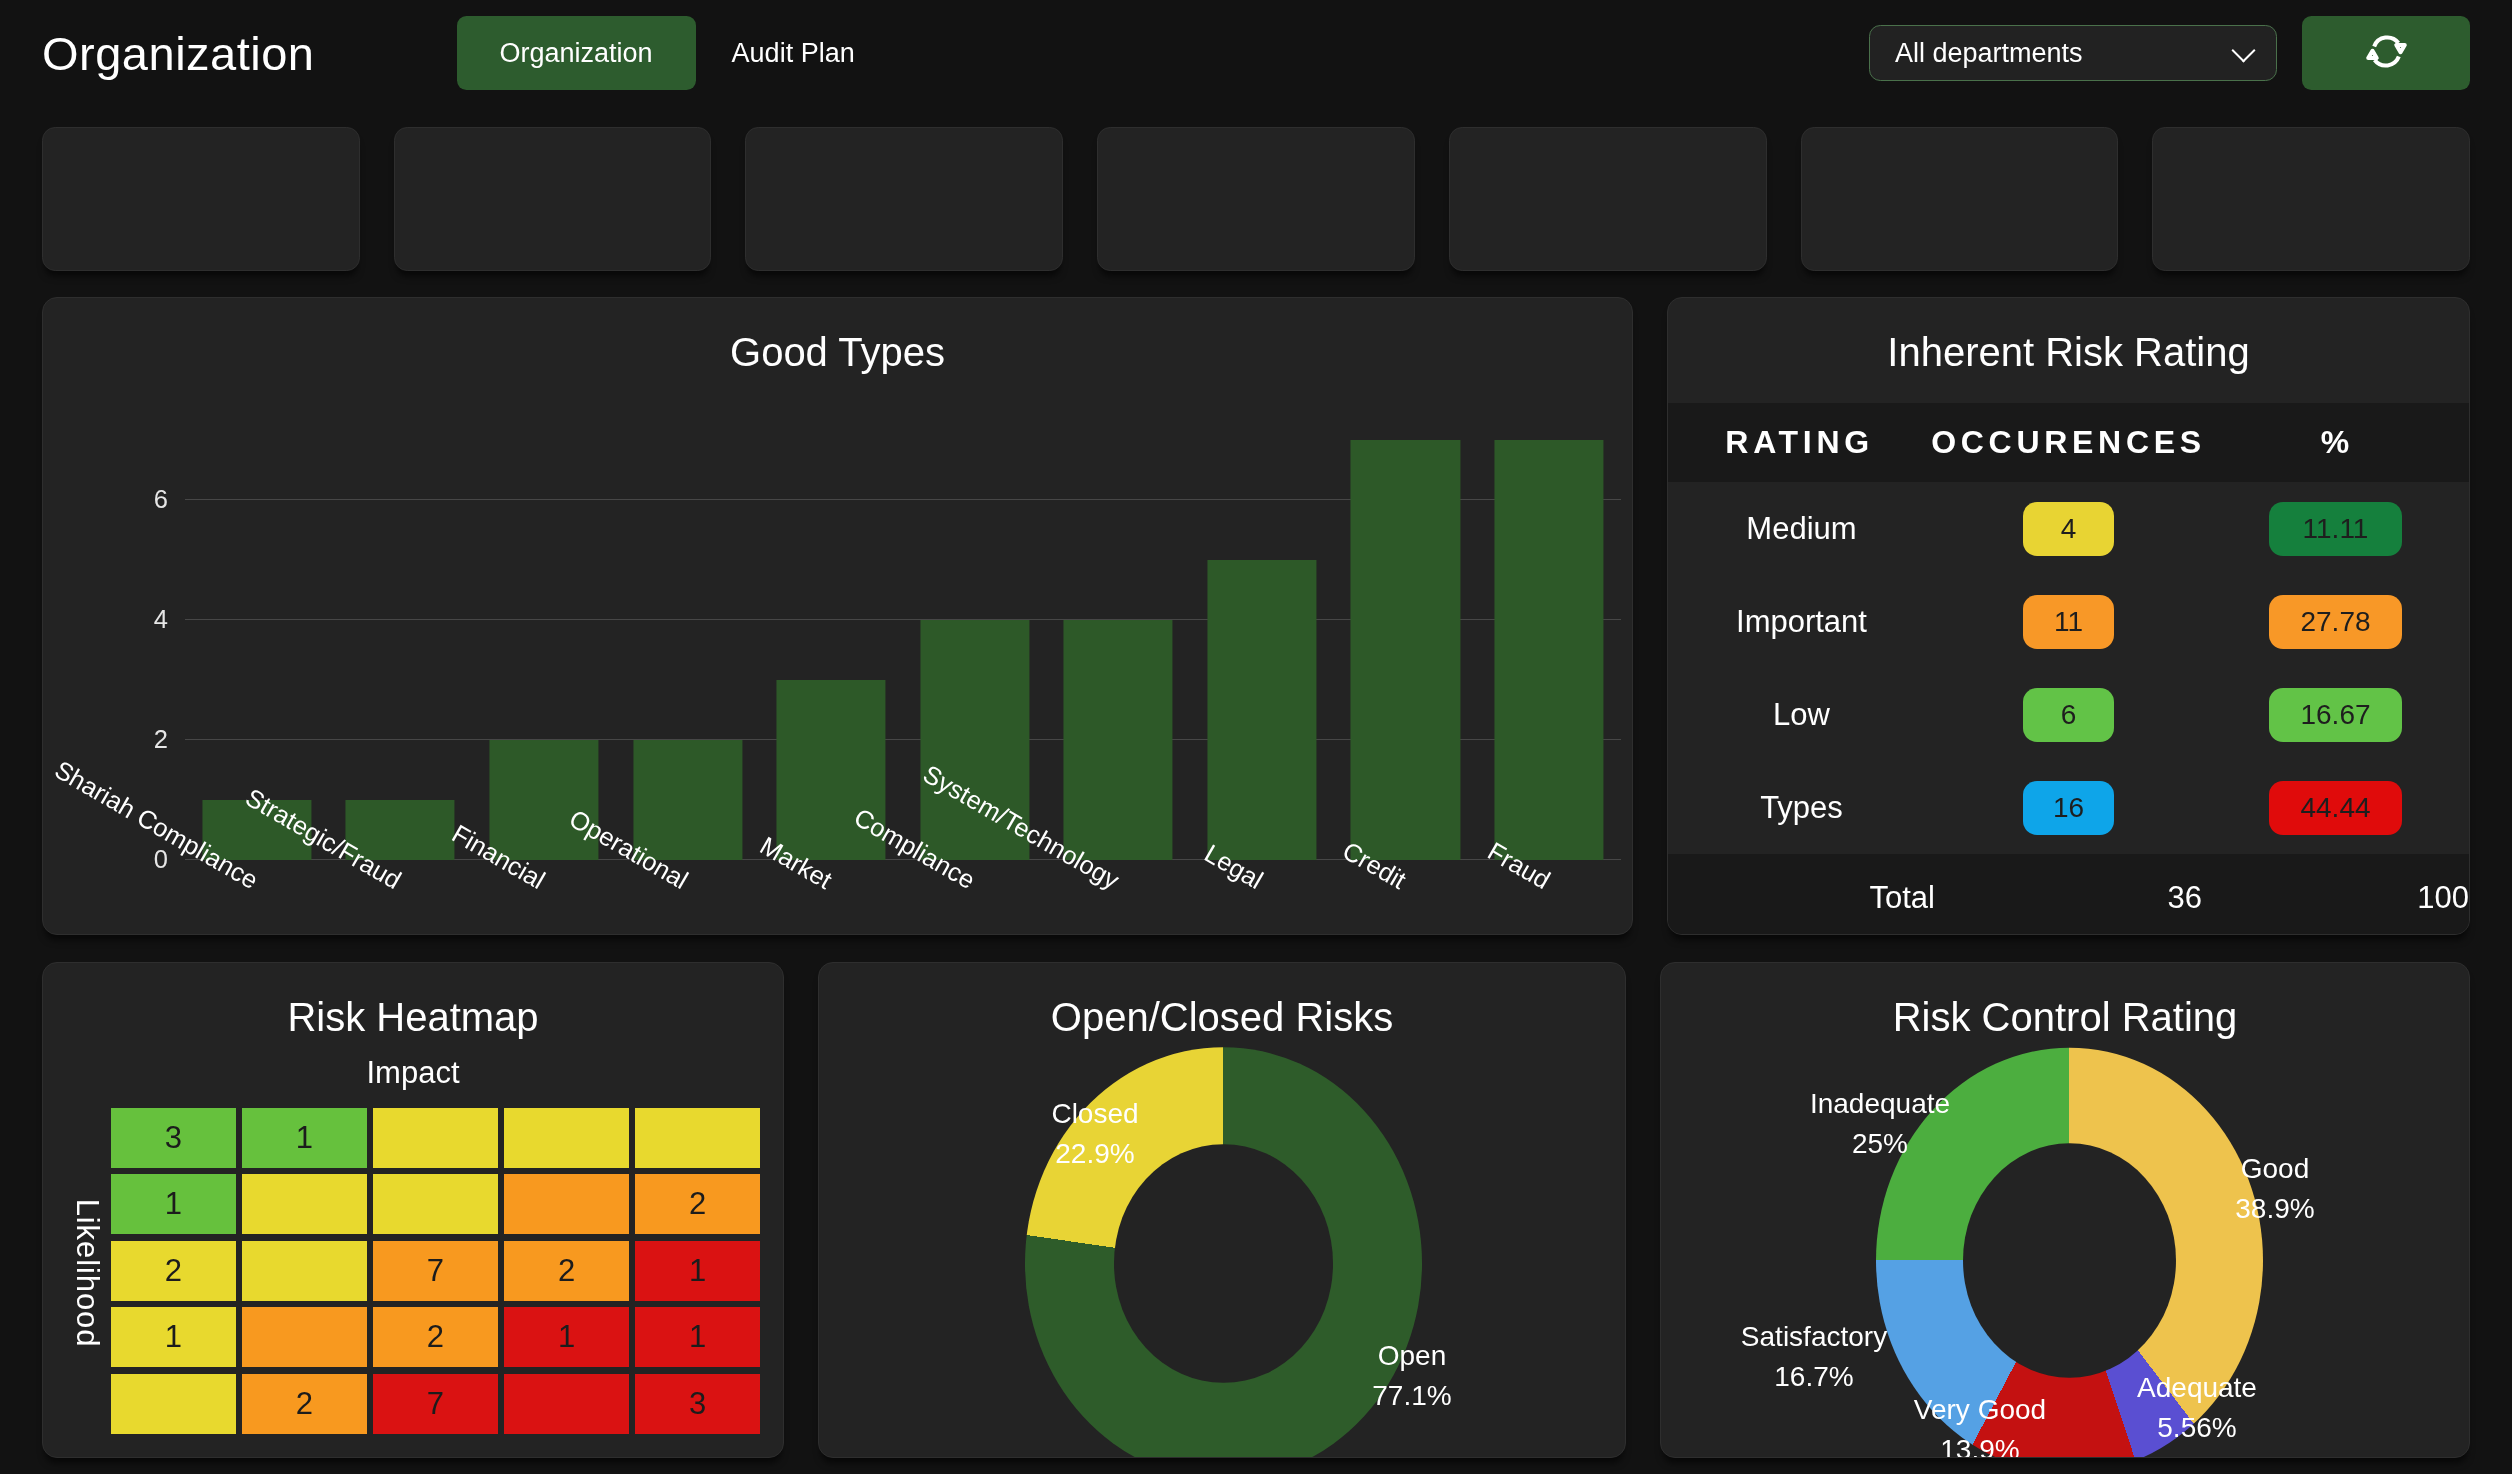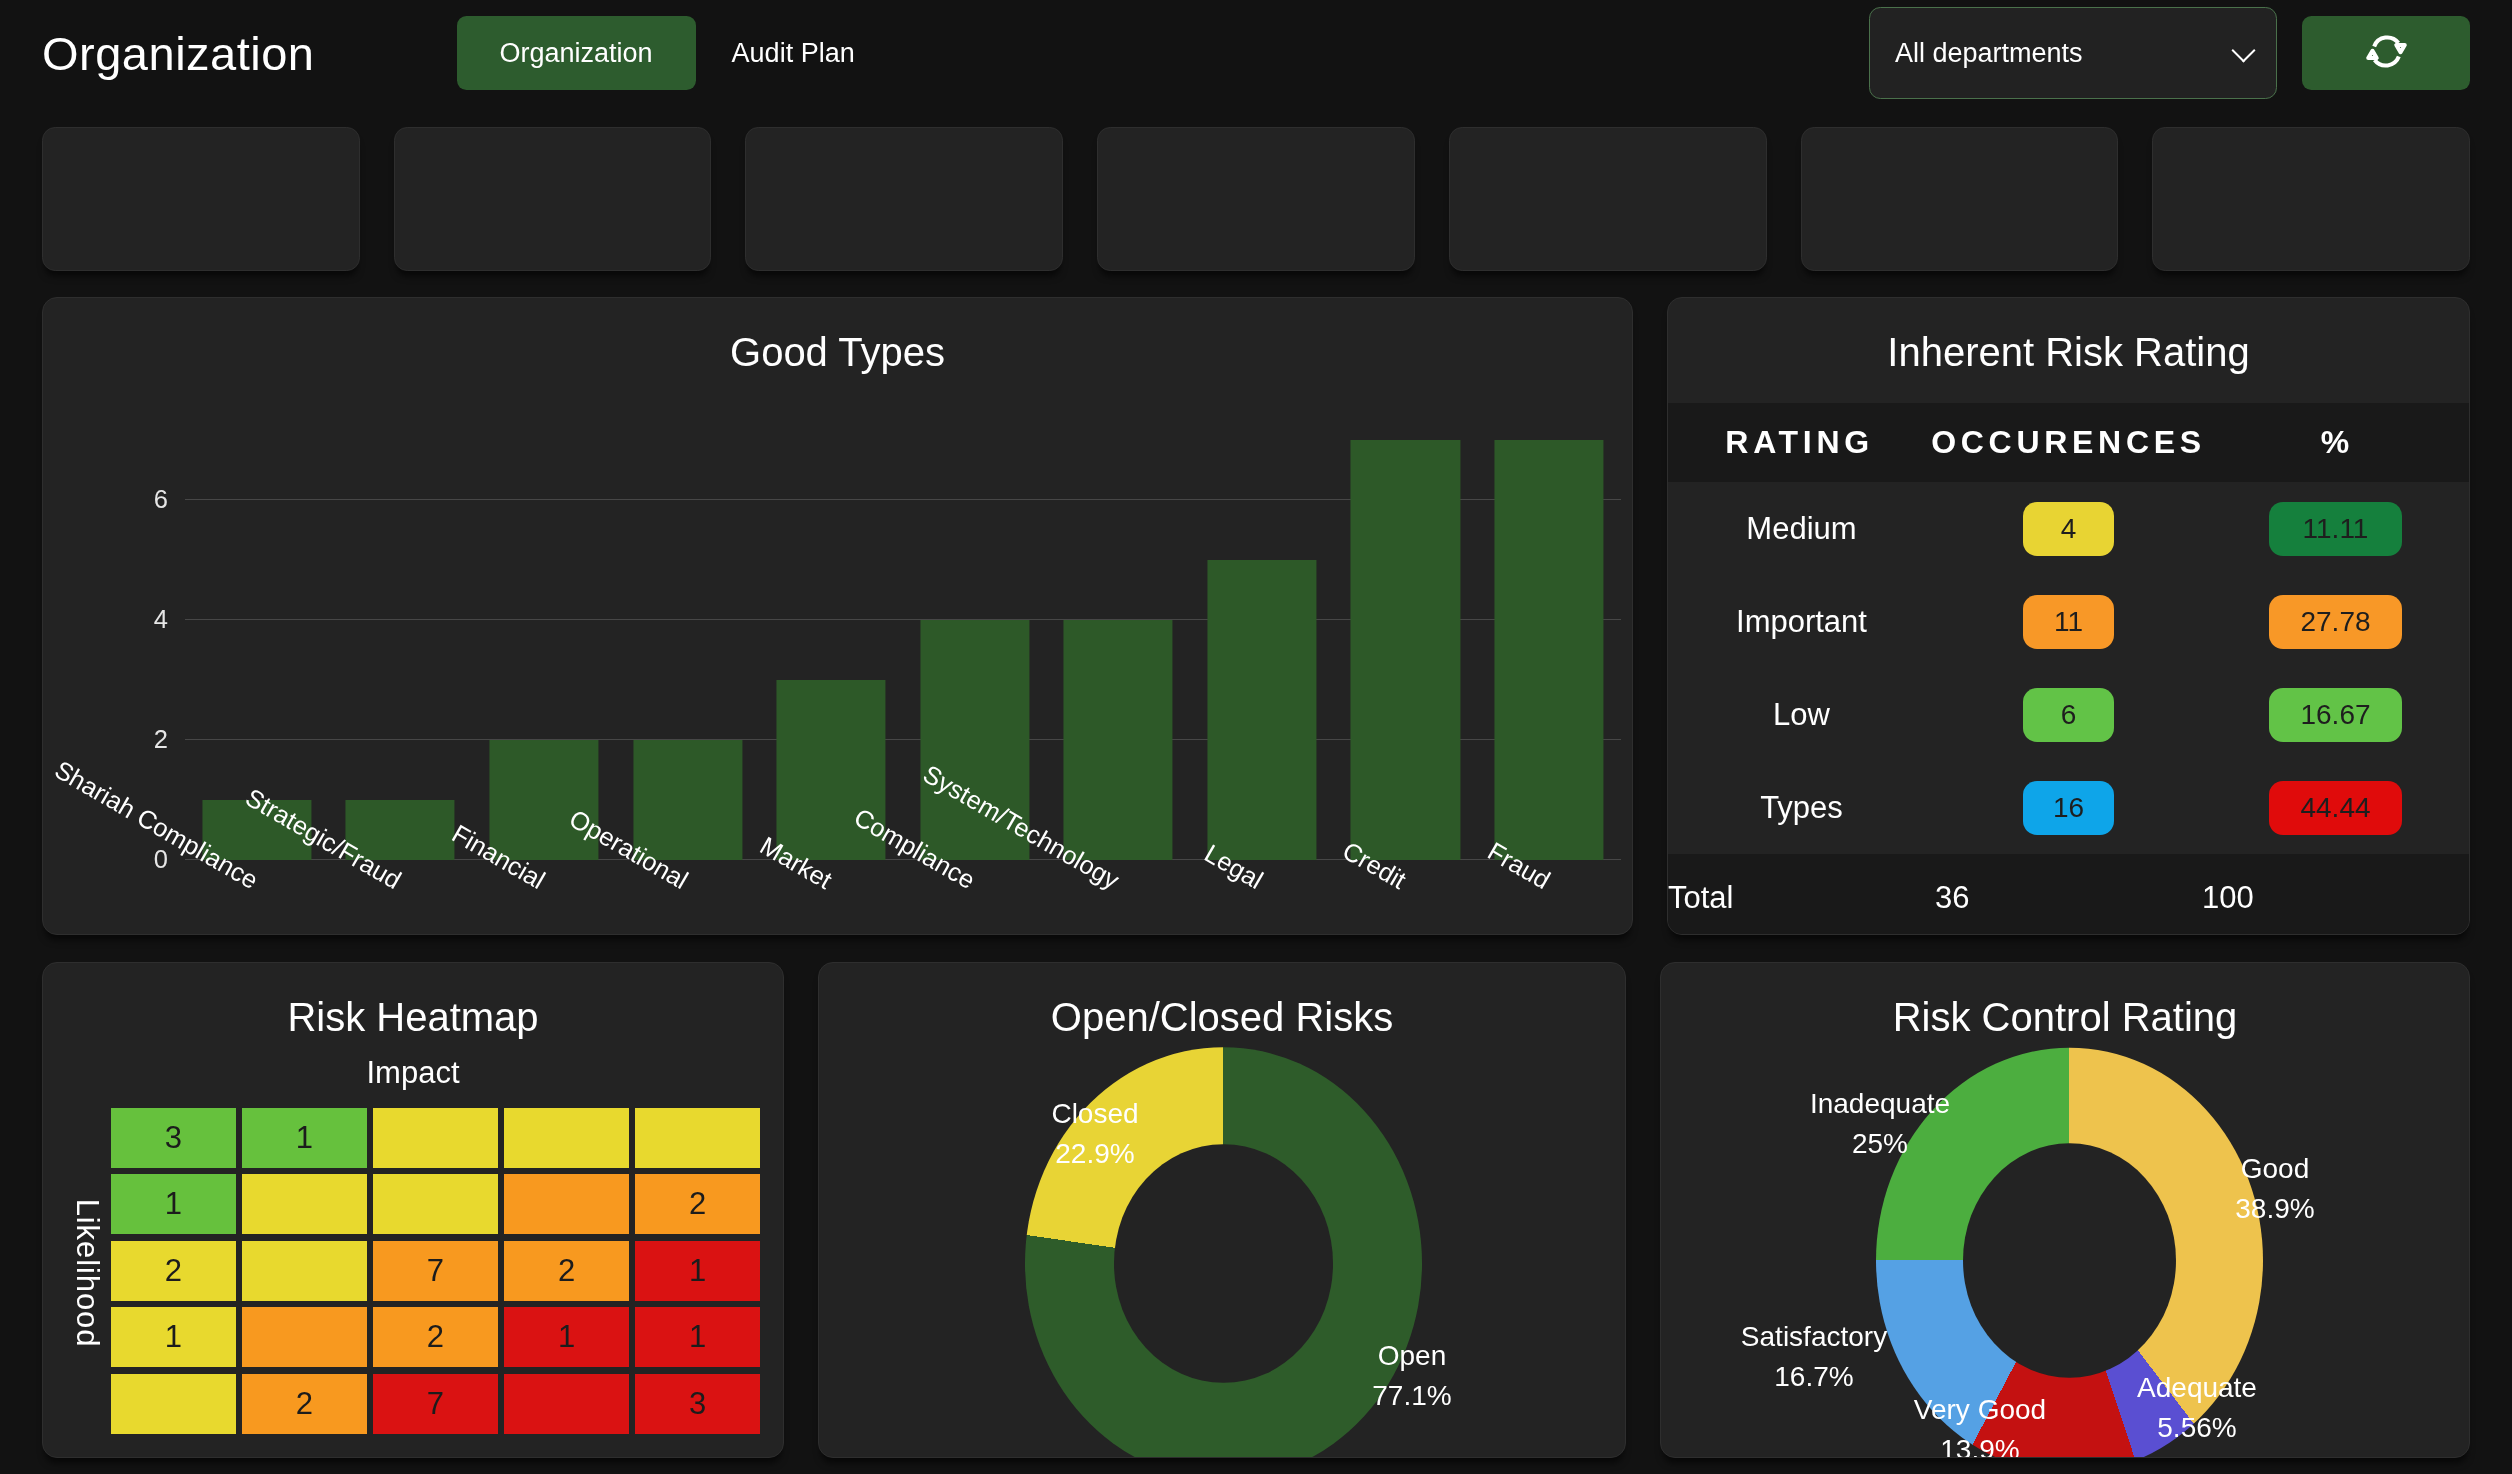--- a/index.html
+++ b/index.html
@@ -6,21 +6,21 @@
   body{width:2512px;height:1474px;overflow:hidden;position:relative;
        font-family:"Liberation Sans",sans-serif;color:#fff;}
 
   
   .topbar{height:106px;display:flex;align-items:center;padding:0 42px;box-sizing:border-box;}
   .page-title{font-size:47px;letter-spacing:0.5px;font-weight:400;}
   .org-btn{margin-left:142px;background:#2d5c2e;border:none;color:#fff;font-family:inherit;
            font-size:27px;padding:0 43px;height:74px;border-radius:9.4px;cursor:pointer;}
   .tab-audit{margin-left:36px;font-size:27px;cursor:pointer;}
   .spacer{flex:1;}
-  .dept-select{width:408px;height:92px;background:#222;border:1.9px solid #4a714b;border-radius:11.3px;
+  .dept-select{width:408px;height:56px;background:#222;border:1.9px solid #4a714b;border-radius:11.3px;
                display:flex;align-items:center;justify-content:space-between;padding:0 24.6px;
                box-sizing:border-box;font-size:27px;cursor:pointer;}
   .chev{width:15px;height:15px;border-right:2.8px solid #fff;border-bottom:2.8px solid #fff;
         transform:rotate(45deg);margin-top:-5.7px;}
   .refresh-btn{margin-left:24.6px;width:168px;height:74px;background:#2d5c2e;border:none;border-radius:9.4px;
                display:flex;align-items:center;justify-content:center;cursor:pointer;}
 
   
   .stats{display:flex;gap:34px;margin:21px 42px 0;}
   .stat-card{flex:1;height:142px;background:#232323;border:0.9px solid #2e2e2e;border-radius:13.2px;
@@ -52,21 +52,21 @@
   
   .tbl-head{margin-top:28px;height:79px;background:#191919;display:grid;
             grid-template-columns:repeat(3,1fr);align-items:center;text-align:center;
             font-weight:bold;font-size:32px;letter-spacing:4.7px;}
   .tbl-row{height:93px;display:grid;grid-template-columns:repeat(3,1fr);
            align-items:center;text-align:center;font-size:31px;}
   .badge{display:inline-block;min-width:49px;padding:11.3px 21px;border-radius:14px;
          color:#1e1e1e;font-size:28px;}
   .badge.pct{min-width:91px;}
   .tbl-total{height:87px;background:#191919;display:grid;grid-template-columns:repeat(3,1fr);
-             align-items:center;text-align:left;font-size:31px;}
+             align-items:center;text-align:right;font-size:31px;}
 
   
   .heatmap-card{width:742px;height:496px;}
   .openclosed-card{width:808px;height:496px;}
   .riskcontrol-card{flex:1;height:496px;}
 
   .impact-label{text-align:center;font-size:31px;margin-top:15px;}
   .likelihood{position:absolute;left:26.4px;top:310px;transform:translateY(-50%);
               writing-mode:vertical-rl;font-size:31px;letter-spacing:0.9px;}
   .heat-grid{position:absolute;left:68px;right:23px;top:145px;bottom:23px;display:grid;

